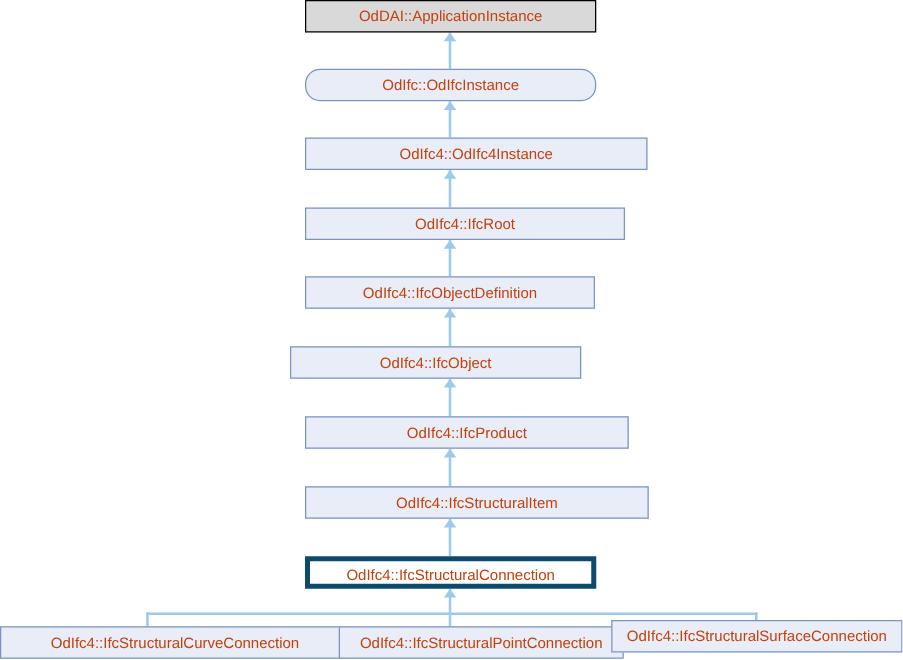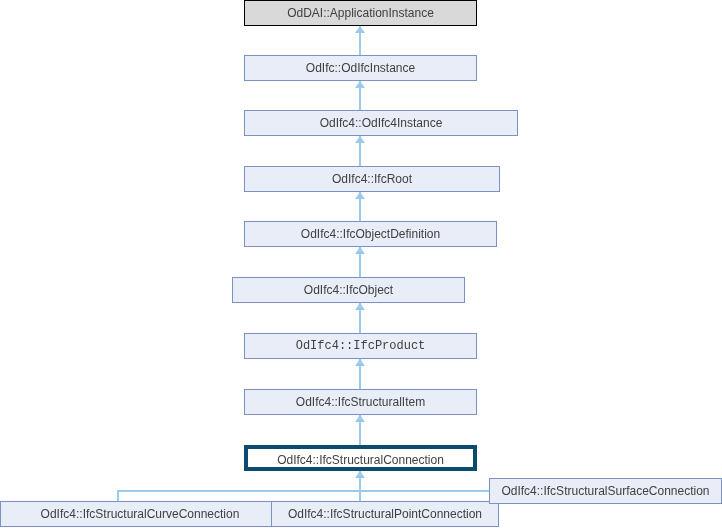--- a/index.html
+++ b/index.html
@@ -19,21 +19,21 @@
     height: 528px;
     background: #ffffff;
   }
   .node {
     position: absolute;
     box-sizing: border-box;
     height: 26px;
     line-height: 24px;
     text-align: center;
     font-size: 12px;
-    color: #404040;
+    color: #c2410c;
     white-space: nowrap;
     overflow: hidden;
   }
   .node.base {
     background: #d9d9d9;
     border: 1px solid #000000;
   }
   .node.inherit {
     background: #e9edf7;
     border: 1px solid #7b93c4;
@@ -93,25 +93,25 @@
 
   <div class="edge-v" style="left:359px; top:471px; height:21px;"></div>
   <div class="arrowhead" style="left:355px; top:471px;"></div>
 
   <div class="edge-h" style="left:117px; top:490px; width:489px;"></div>
   <div class="edge-v" style="left:117px; top:490px; height:12px;"></div>
   <div class="edge-v" style="left:359px; top:490px; height:12px;"></div>
   <div class="edge-v" style="left:604px; top:490px; height:12px;"></div>
 
   <div class="node base" style="left:244px; top:0px;   width:233px;">OdDAI::ApplicationInstance</div>
-  <div class="node inherit" style="left:244px; top:55px;  width:233px;">OdIfc::OdIfcInstance</div>
+  <div class="node inherit" style="left:244px; top:55px;  width:233px;border-radius:12px;">OdIfc::OdIfcInstance</div>
   <div class="node inherit" style="left:244px; top:110px; width:274px;">OdIfc4::OdIfc4Instance</div>
   <div class="node inherit" style="left:244px; top:166px; width:256px;">OdIfc4::IfcRoot</div>
-  <div class="node inherit" style="left:244px; top:221px; width:253px;">OdIfc4::IfcObjectDefinition</div>
+  <div class="node inherit" style="left:244px; top:221px; width:232px;">OdIfc4::IfcObjectDefinition</div>
   <div class="node inherit" style="left:232px; top:277px; width:233px;">OdIfc4::IfcObject</div>
-  <div class="node inherit" style="left:244px; top:333px; width:233px;font-family:Liberation Mono, monospace;">OdIfc4::IfcProduct</div>
-  <div class="node inherit" style="left:244px; top:389px; width:233px;">OdIfc4::IfcStructuralItem</div>
+  <div class="node inherit" style="left:244px; top:333px; width:259px;">OdIfc4::IfcProduct</div>
+  <div class="node inherit" style="left:244px; top:389px; width:275px;">OdIfc4::IfcStructuralItem</div>
   <div class="node current" style="left:244px; top:445px; width:233px;">OdIfc4::IfcStructuralConnection</div>
   <div class="node inherit" style="left:0px;   top:501px; width:280px;">OdIfc4::IfcStructuralCurveConnection</div>
   <div class="node inherit" style="left:249px; top:501px; width:228px;margin-left:22px;">OdIfc4::IfcStructuralPointConnection</div>
-  <div class="node inherit" style="left:489px; top:478px; width:233px;">OdIfc4::IfcStructuralSurfaceConnection</div>
+  <div class="node inherit" style="left:489px; top:496px; width:233px;">OdIfc4::IfcStructuralSurfaceConnection</div>
 
 </div>
 
 </body></html>

